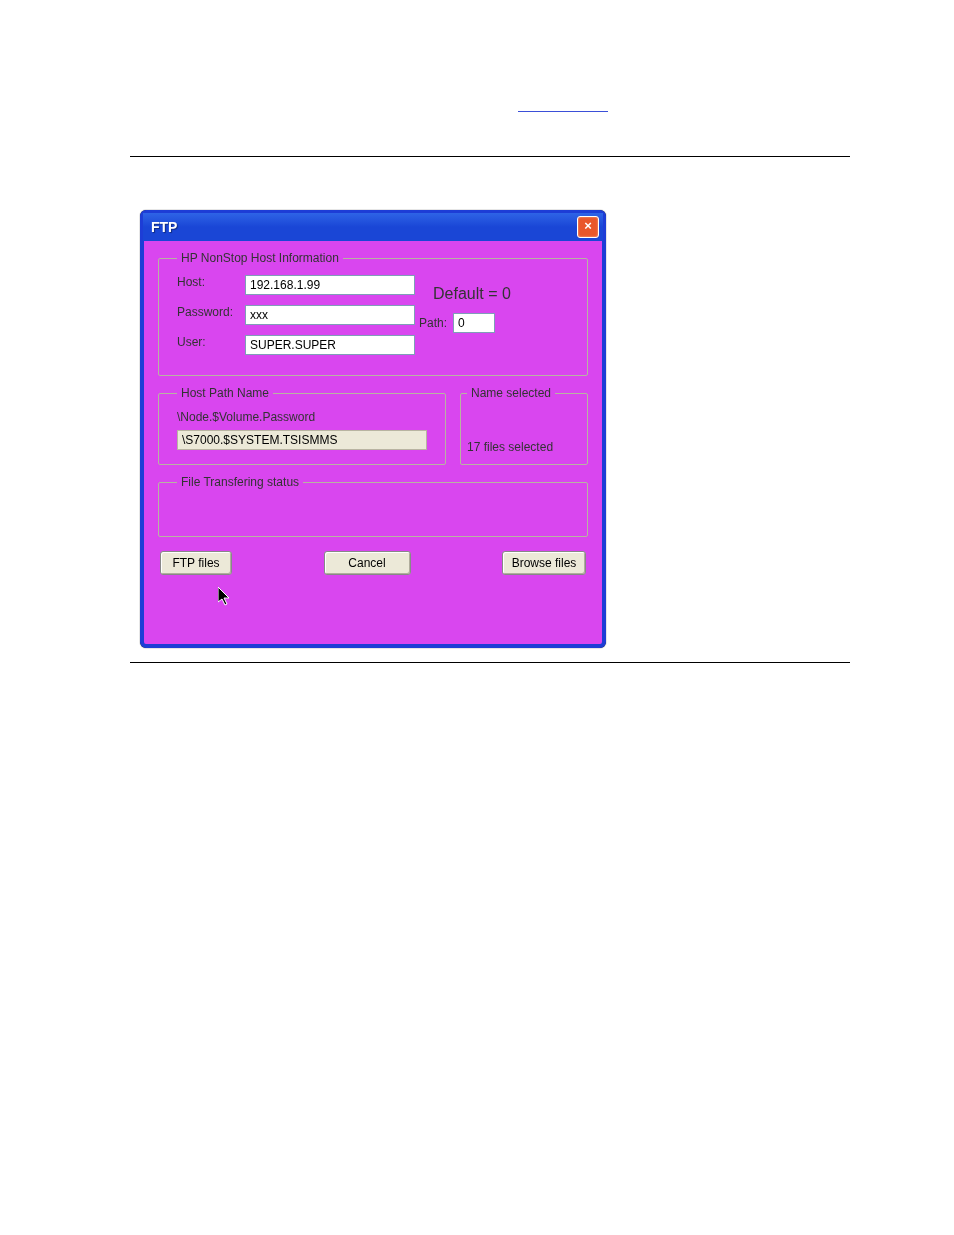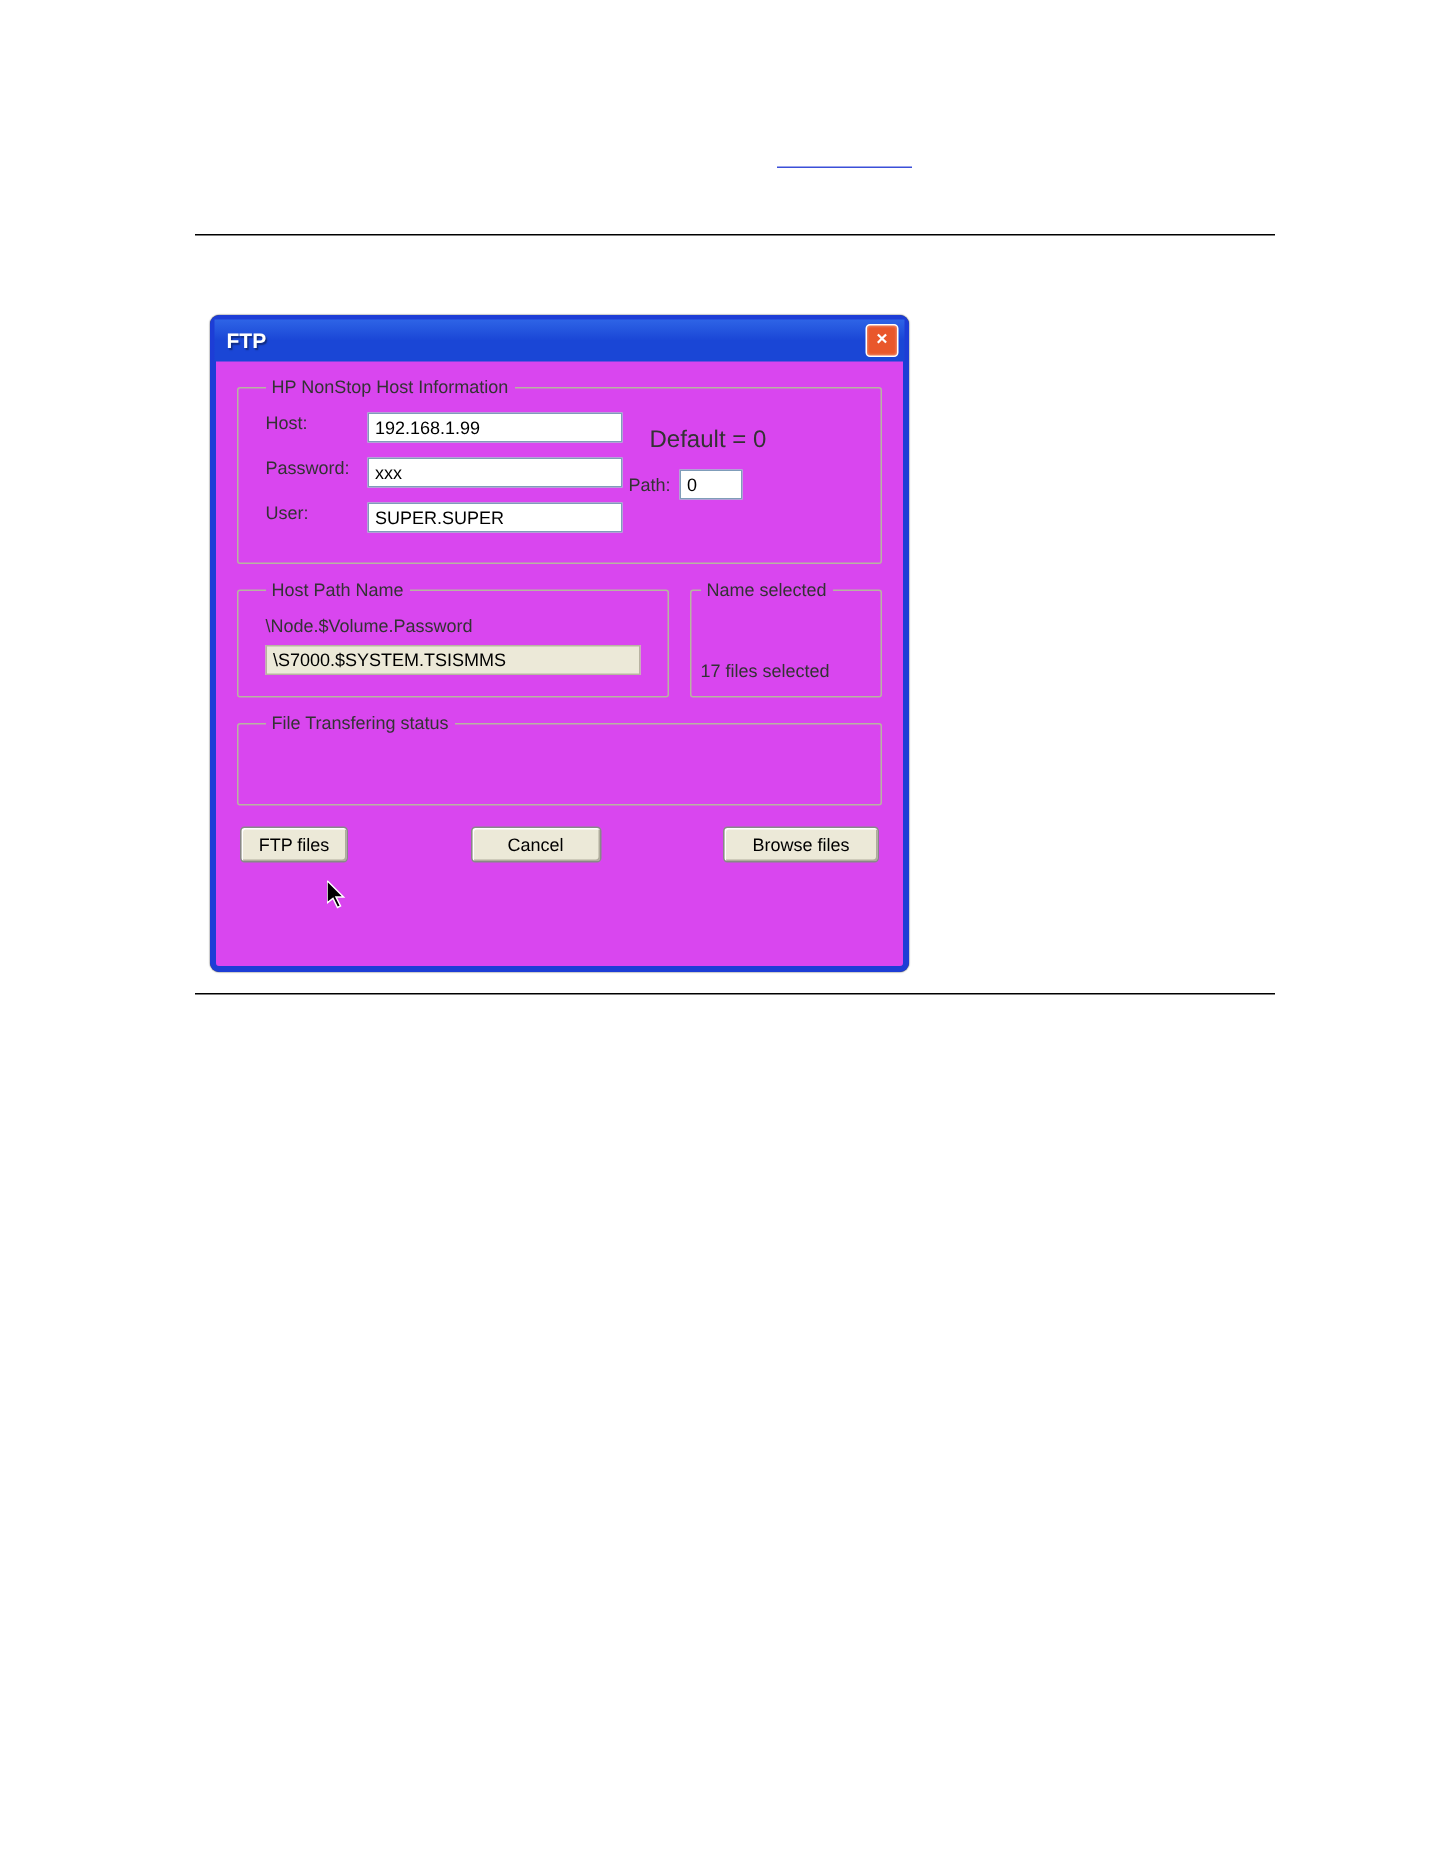--- a/index.html
+++ b/index.html
@@ -145,21 +145,21 @@
     color: #000;
     background: #ece9d8;
     border: 1px solid #888;
     border-radius: 3px;
     box-shadow: inset 1px 1px 0 #fff, inset -1px -1px 0 #b0ad9c;
     height: 24px;
     cursor: pointer;
   }
   button.winbtn.ftp { width: 72px; }
   button.winbtn.cancel { width: 87px; }
-  button.winbtn.browse { width: 104px; }
+  button.winbtn.browse { width: 84px; }
   .cursor {
     position: absolute;
     left: 218px;
     top: 587px;
     width: 0; height: 0;
     pointer-events: none;
   }
   .cursor svg { position: absolute; top: 0; left: 0; }
   .midsplit {
     display: flex;

